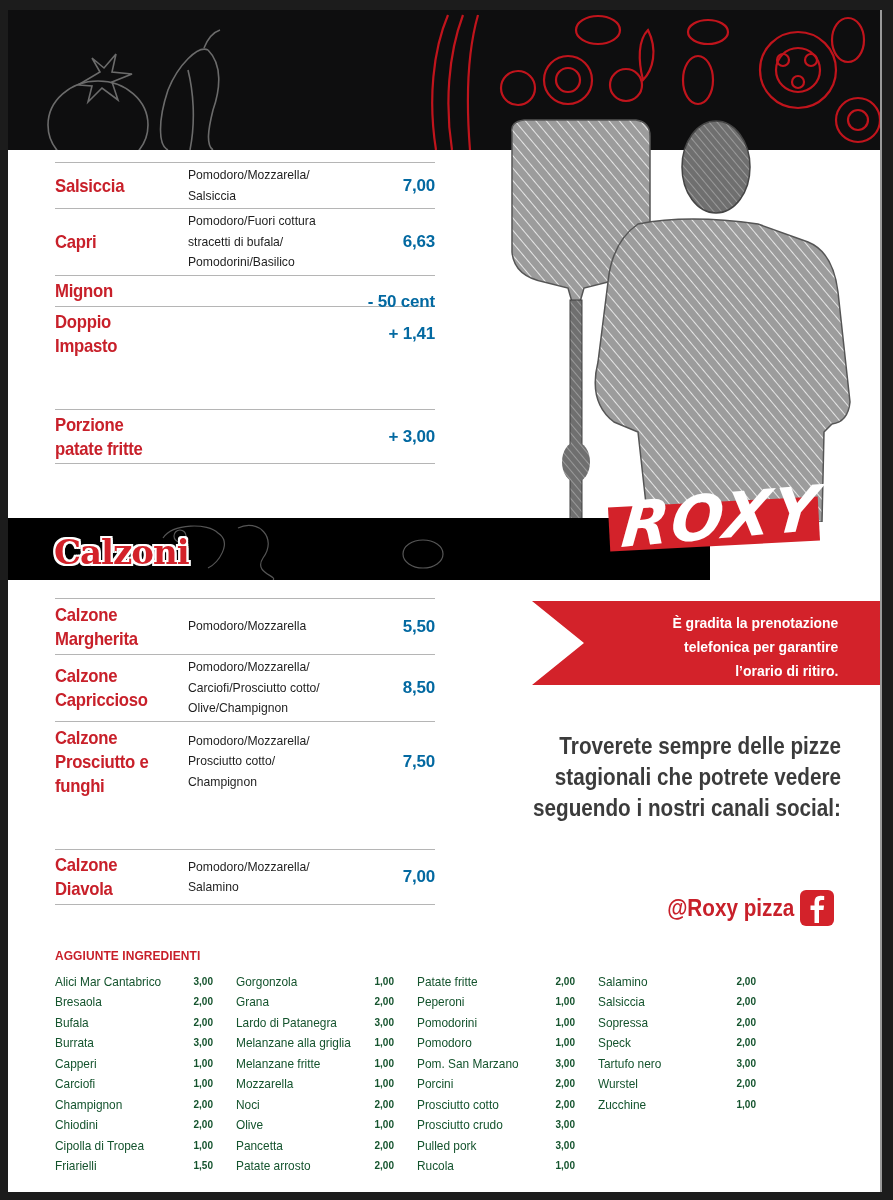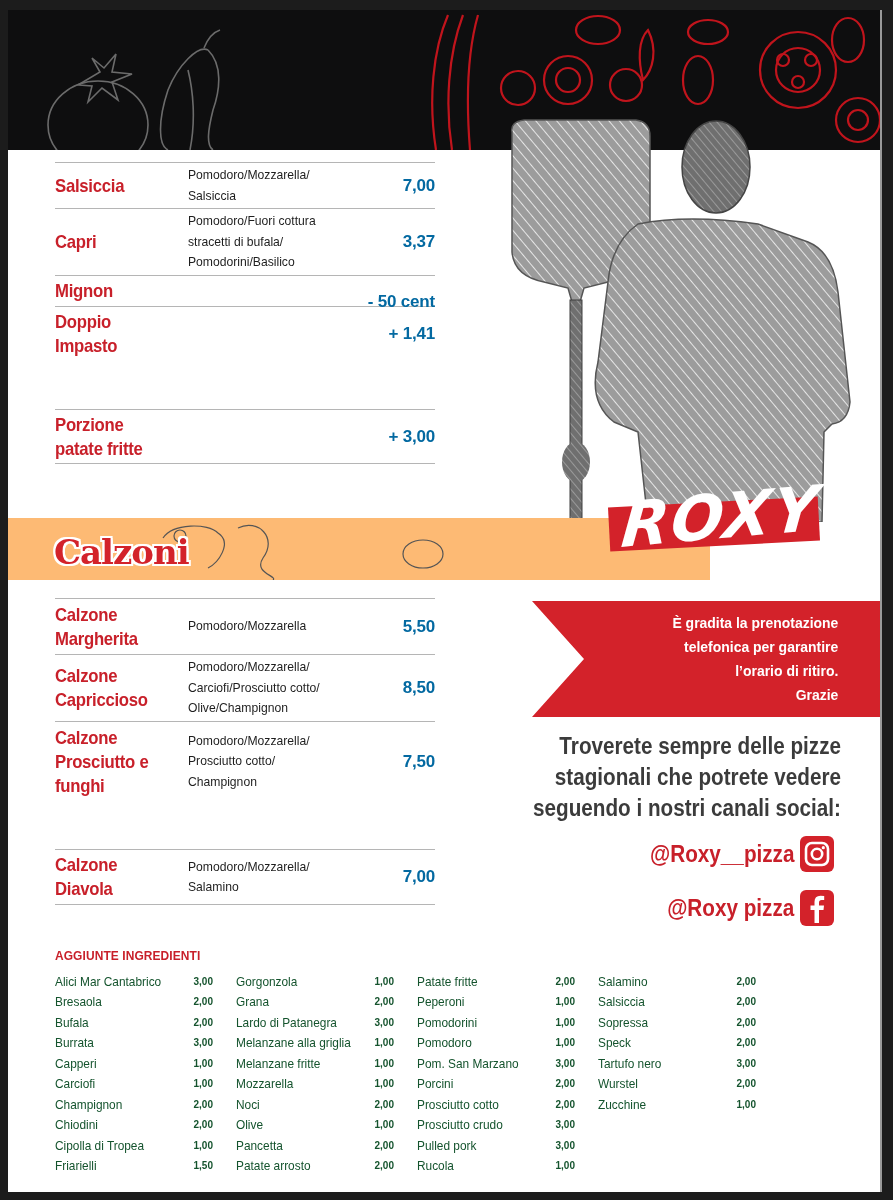--- a/index.html
+++ b/index.html
@@ -15,21 +15,21 @@
     
     .top-band {
       position: absolute; left: 0; top: 0; width: 874px; height: 140px;
       background: #0e0e0f; overflow: hidden;
     }
     .top-band svg { position: absolute; left: 0; top: 0; }
 
     
     .mid-band {
       position: absolute; left: 0; top: 508px; width: 702px; height: 62px;
-      background: #fdba74; overflow: hidden;
+      background: #000000; overflow: hidden;
     }
     .calzoni-title {
       position: absolute; left: 46px; top: 17px;
       font-family: "DejaVu Serif", "Liberation Serif", serif;
       font-weight: bold; font-size: 34px; letter-spacing: -1px;
       color: #d3222a;
       text-shadow: -2px -2px 0 #fff, 2px -2px 0 #fff, -2px 2px 0 #fff, 2px 2px 0 #fff,
                    0 -2px 0 #fff, 0 2px 0 #fff, -2px 0 0 #fff, 2px 0 0 #fff;
       line-height: 1;
     }
@@ -67,21 +67,21 @@
     }
     .roxy-text {
       position: absolute; left: 18px; top: 0; width: 200px; text-align: center;
       font-family: "DejaVu Sans", sans-serif; font-style: italic; font-weight: bold;
       font-size: 62px; color: #ffffff; letter-spacing: 2px;
       transform: rotate(-5deg) skewX(-10deg);
     }
 
     
     .ribbon {
-      position: absolute; left: 524px; top: 591px; width: 350px; height: 116px;
+      position: absolute; left: 524px; top: 591px; width: 350px; height: 84px;
       background: #d3222a;
       clip-path: polygon(0 0, 100% 0, 100% 100%, 0 100%, 52px 50%);
     }
     .ribbon-text {
       position: absolute; right: 44px; top: 10px; text-align: right;
       color: #fff; font-weight: bold; font-size: 15.5px; line-height: 24px;
       transform: scaleX(0.9); transform-origin: right center;
     }
 
     .social-promo {
@@ -195,21 +195,21 @@
       </div>
       <div class="item-price">7,00</div>
     </div>
     <div class="menu-row" style="height:67px;">
       <div class="item-name">Capri</div>
       <div class="item-desc">
         <div>Pomodoro/Fuori cottura</div>
         <div>stracetti di bufala/</div>
         <div>Pomodorini/Basilico</div>
       </div>
-      <div class="item-price">3,37</div>
+      <div class="item-price">6,63</div>
     </div>
     <div class="menu-row" style="height:31px;">
       <div class="item-name">Mignon</div>
       <div class="item-desc"></div>
       <div class="item-price" style="width:120px;margin-top:22px;">- 50 cent</div>
     </div>
     <div class="menu-row" style="height:55px;">
       <div class="item-name">
         <div>Doppio</div>
         <div>Impasto</div>
@@ -303,30 +303,20 @@
       <div>Grazie</div>
     </div>
   </div>
 
   <div class="social-promo">
     <div>Troverete sempre delle pizze</div>
     <div>stagionali che potrete vedere</div>
     <div>seguendo i nostri canali social:</div>
   </div>
 
-  <div class="social-line" style="top:826px;">
-    <span class="social-handle">@Roxy__pizza</span>
-    <span class="social-icon">
-      <svg width="26" height="26" viewBox="0 0 26 26">
-        <rect x="2" y="2" width="22" height="22" rx="6" fill="none" stroke="#fff" stroke-width="2.6"></rect>
-        <circle cx="13" cy="13" r="5.2" fill="none" stroke="#fff" stroke-width="2.6"></circle>
-        <circle cx="19.3" cy="6.7" r="1.6" fill="#fff"></circle>
-      </svg>
-    </span>
-  </div>
 
   <div class="social-line" style="top:880px;">
     <span class="social-handle">@Roxy pizza</span>
     <span class="social-icon">
       <svg width="26" height="30" viewBox="0 0 26 30">
         <path d="M15 30 L15 17 L19.5 17 L20 12.5 L15 12.5 L15 9.5 Q15 7 17.5 7 L20.2 7 L20.2 3 Q18.5 2.7 16.5 2.7 Q10.5 2.7 10.5 8.8 L10.5 12.5 L6.5 12.5 L6.5 17 L10.5 17 L10.5 30 Z" fill="#fff"></path>
       </svg>
     </span>
   </div>
 

